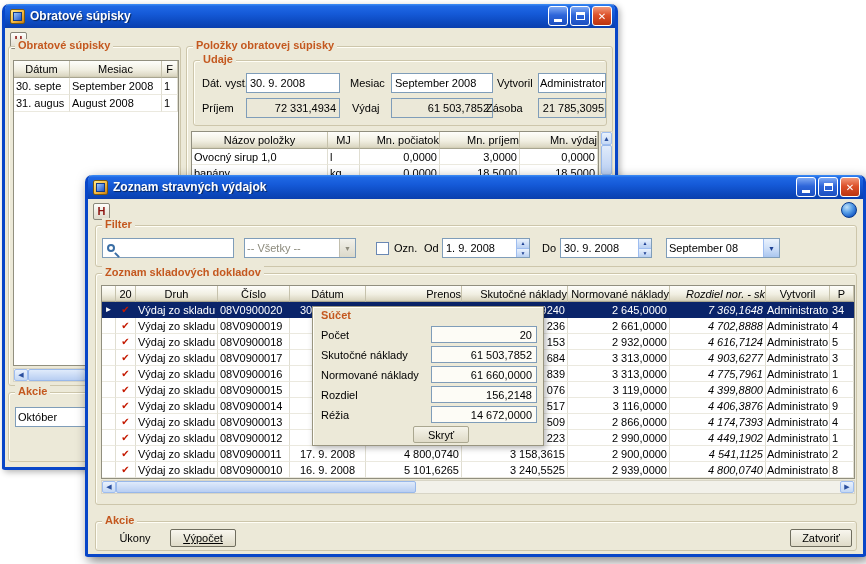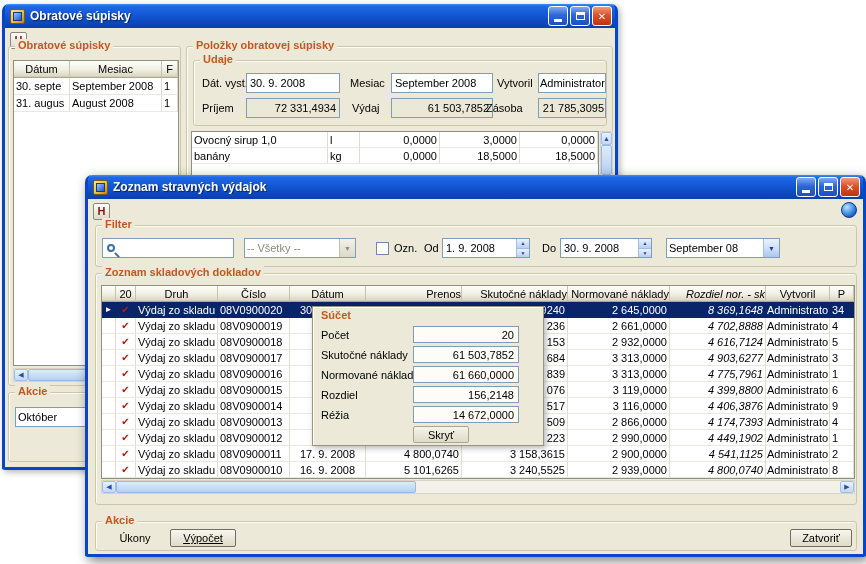--- a/index.html
+++ b/index.html
@@ -180,21 +180,21 @@
 
   
   .sumpanel {
     position:absolute; background:#ece9d8;
     border:1px solid #999580;
     box-shadow:inset 1px 1px 0 #fffef6, 2px 2px 6px rgba(0,0,0,.3);
     z-index:5;
   }
   .sum-cap { position:absolute; left:8px; top:2px; color:#c4581f; font-weight:bold; background:transparent; }
   .srow { display:flex; align-items:center; height:17px; margin-bottom:3px; padding-left:8px; }
-  .slabel { width:92px; flex:none; white-space:nowrap; overflow:hidden; }
+  .slabel { width:110px; flex:none; white-space:nowrap; overflow:hidden; }
   .sfield {
     width:106px; height:17px; flex:none;
     border:1px solid #7f9db9; background:#fdfcf6;
     display:flex; align-items:center; justify-content:flex-end; padding:0 4px;
   }
   .flatbtn {
     position:absolute; background:linear-gradient(180deg,#f6f4ea,#dfdbc8);
     border:1px solid #aaa790; border-radius:2px; font-family:inherit; font-size:11px;
   }
   .btn {
@@ -284,20 +284,27 @@
         <div class="field gray num" style="left:197px;top:37px;width:102px;height:20px;">
             <span>61 503,7852</span>
           </div>
         <span class="lbl" style="left:292px;top:41px;">Zásoba</span>
         <div class="field gray num" style="left:344px;top:37px;width:68px;height:20px;padding:0 1px;">
             <span>21 785,3095</span>
           </div>
       </div>
 
       <div class="grid bt" style="left:4px;top:84px;width:408px;height:90px;">
+        <div class="trow thead">
+          <div class="th c1">Názov položky</div>
+          <div class="th c2">MJ</div>
+          <div class="th c3">Mn. počiatok</div>
+          <div class="th c4">Mn. príjem</div>
+          <div class="th c5">Mn. výdaj</div>
+        </div>
         <div>
 
             <div class="trow">
               <div class="td c1">Ovocný sirup 1,0</div>
               <div class="td c2">l</div>
               <div class="td c3">0,0000</div>
               <div class="td c4">3,0000</div>
               <div class="td c5">0,0000</div>
             </div>
 
@@ -388,21 +395,21 @@
 
             <div class="trow selected">
               <div class="td c1">►</div>
               <div class="td c2">✔</div>
               <div class="td c3">Výdaj zo skladu</div>
               <div class="td c4">08V0900020</div>
               <div class="td c5">30. 9. 2008</div>
               <div class="td c6">4 702,8888</div>
               <div class="td c7">3 240,9240</div>
               <div class="td c8">2 645,0000</div>
-              <div class="td c9">8 369,1648</div>
+              <div class="td c9">7 369,1648</div>
               <div class="td c10">Administrator</div>
               <div class="td c11">34</div>
             </div>
 
             <div class="trow">
               <div class="td c1"></div>
               <div class="td c2">✔</div>
               <div class="td c3">Výdaj zo skladu</div>
               <div class="td c4">08V0900019</div>
               <div class="td c5"></div>

